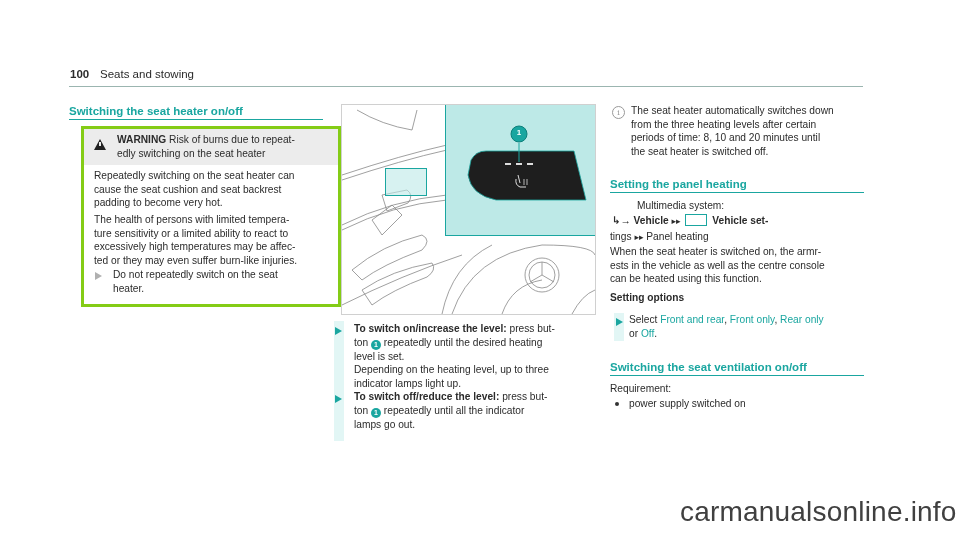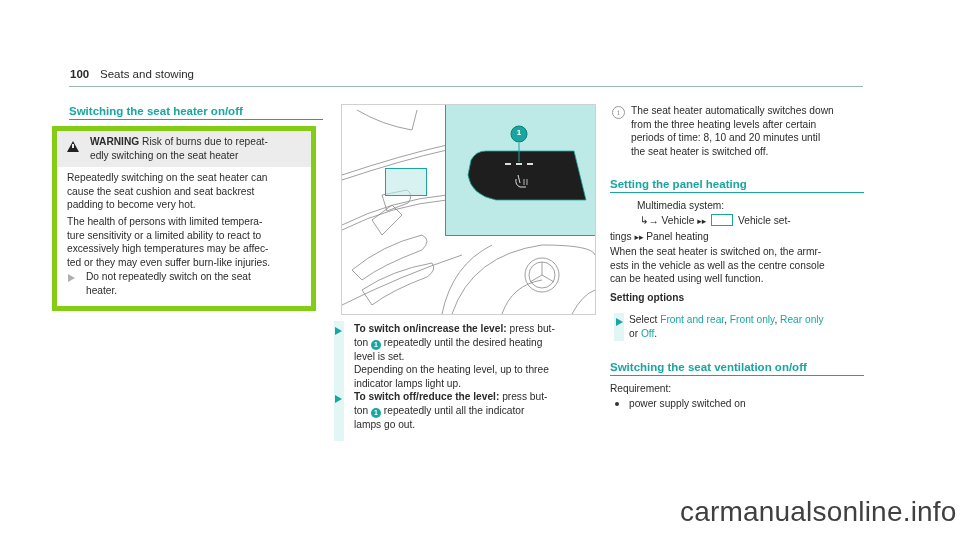--- a/index.html
+++ b/index.html
@@ -6,21 +6,21 @@
   body { width:960px; height:533px; background:#ffffff; position:relative; overflow:hidden;
          font-family:"Liberation Sans", "DejaVu Sans", sans-serif; color:#2b2b2b; }
   .abs { position:absolute; }
   .teal { color:#1aa6a0; }
   .header-line { left:69px; top:86px; width:794px; height:1px; background:#9bb5b0; }
   .page-num { left:70px; top:68px; font-size:11.5px; font-weight:bold; color:#2b2b2b;text-align:center; }
   .page-title { left:100px; top:68px; font-size:11.5px; color:#2b2b2b; }
   .sec-title { font-size:11.5px; font-weight:bold; color:#1aa6a0; }
   .sec-rule { height:1px; background:#1aa6a0; }
   .txt { font-size:10.2px; line-height:13.6px; color:#2b2b2b; }
-  .warnbox { left:52px; top:126px; width:254px; height:175px; border:5px solid #84cc16; }
+  .warnbox { left:81px; top:126px; width:254px; height:175px; border:3px solid #84cc16; }
   .warnhead { background:#ececec; height:36px; position:relative; }
   .tri { position:absolute; left:10px; top:10px; width:0; height:0;
          border-left:6px solid transparent; border-right:6px solid transparent; border-bottom:11px solid #222; }
   .tri-x { position:absolute; left:15.4px; top:13px; width:1.2px; height:4px; background:#ececec; }
   .warnhead .txt { position:absolute; left:33px; top:4px; width:215px; }
   .bullet-bar { position:absolute; width:10px; }
   .arrow { width:0; height:0; border-top:4.5px solid transparent; border-bottom:4.5px solid transparent; border-left:7px solid #1aa6a0; position:absolute; }
   .arrow.grey { border-left-color:#b0b0b0; }
   .circ { display:inline-block; width:10px; height:10px; border-radius:50%; background:#1aa6a0; color:#fff;
           font-size:7px; font-weight:bold; text-align:center; line-height:10px; vertical-align:-1px; }
@@ -126,36 +126,36 @@
 <div class="abs txt" style="left:631px;top:104px;width:240px;">
   <span>The seat heater automatically switches down</span><br>
   <span>from the three heating levels after certain</span><br>
   <span>periods of time: 8, 10 and 20 minutes until</span><br>
   <span>the seat heater is switched off.</span>
 </div>
 
 <div class="abs sec-title" style="left:610px;top:178px;">Setting the panel heating</div>
 <div class="abs sec-rule" style="left:610px;top:192px;width:254px;"></div>
 <div class="abs txt" style="left:610px;top:199px;margin-left:27px;">Multimedia system:</div>
-<div class="abs txt teal" style="left:640px;top:214px;width:250px;">
+<div class="abs txt teal" style="left:612px;top:214px;width:250px;font-weight:bold;">
   <span>↳→</span>
   <span>Vehicle</span>
   <span style="font-size:9px;">▸▸</span>
   <span class="menuicon"></span>
   <span>Vehicle set-</span>
 </div>
 <div class="abs txt teal" style="left:610px;top:230px;">
   <span>tings</span>
   <span style="font-size:9px;">▸▸</span>
   <span>Panel heating</span>
 </div>
 <div class="abs txt" style="left:610px;top:245px;width:260px;">
   <span>When the seat heater is switched on, the armr-</span><br>
   <span>ests in the vehicle as well as the centre console</span><br>
-  <span>can be heated using well function.</span>
+  <span>can be heated using this function.</span>
 </div>
 <div class="abs txt" style="left:610px;top:291px;font-weight:bold;">Setting options</div>
 
 <div class="abs bullet-bar" style="left:614px;top:313px;height:28px;background:#e2f6f5;"></div>
 <div class="abs arrow" style="left:616px;top:318px;"></div>
 <div class="abs txt" style="left:629px;top:313px;width:240px;">
   <span>Select</span>
   <span class="teal">Front and rear</span><span>,</span>
   <span class="teal">Front only</span><span>,</span>
   <span class="teal">Rear only</span><br>

